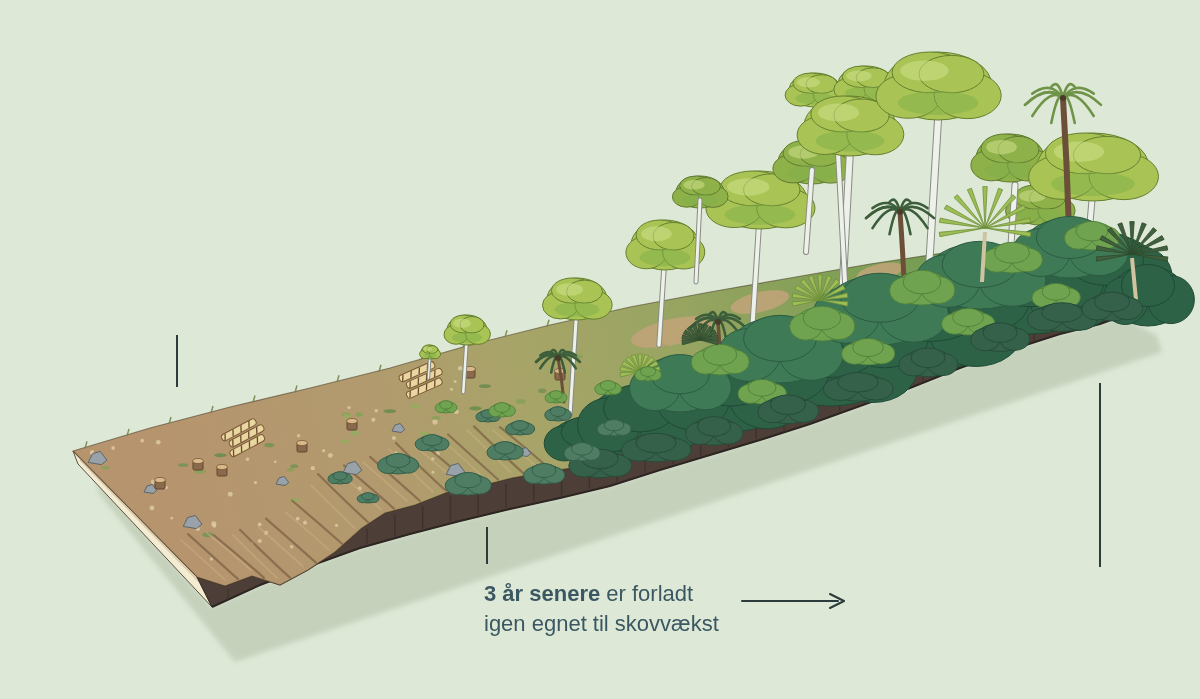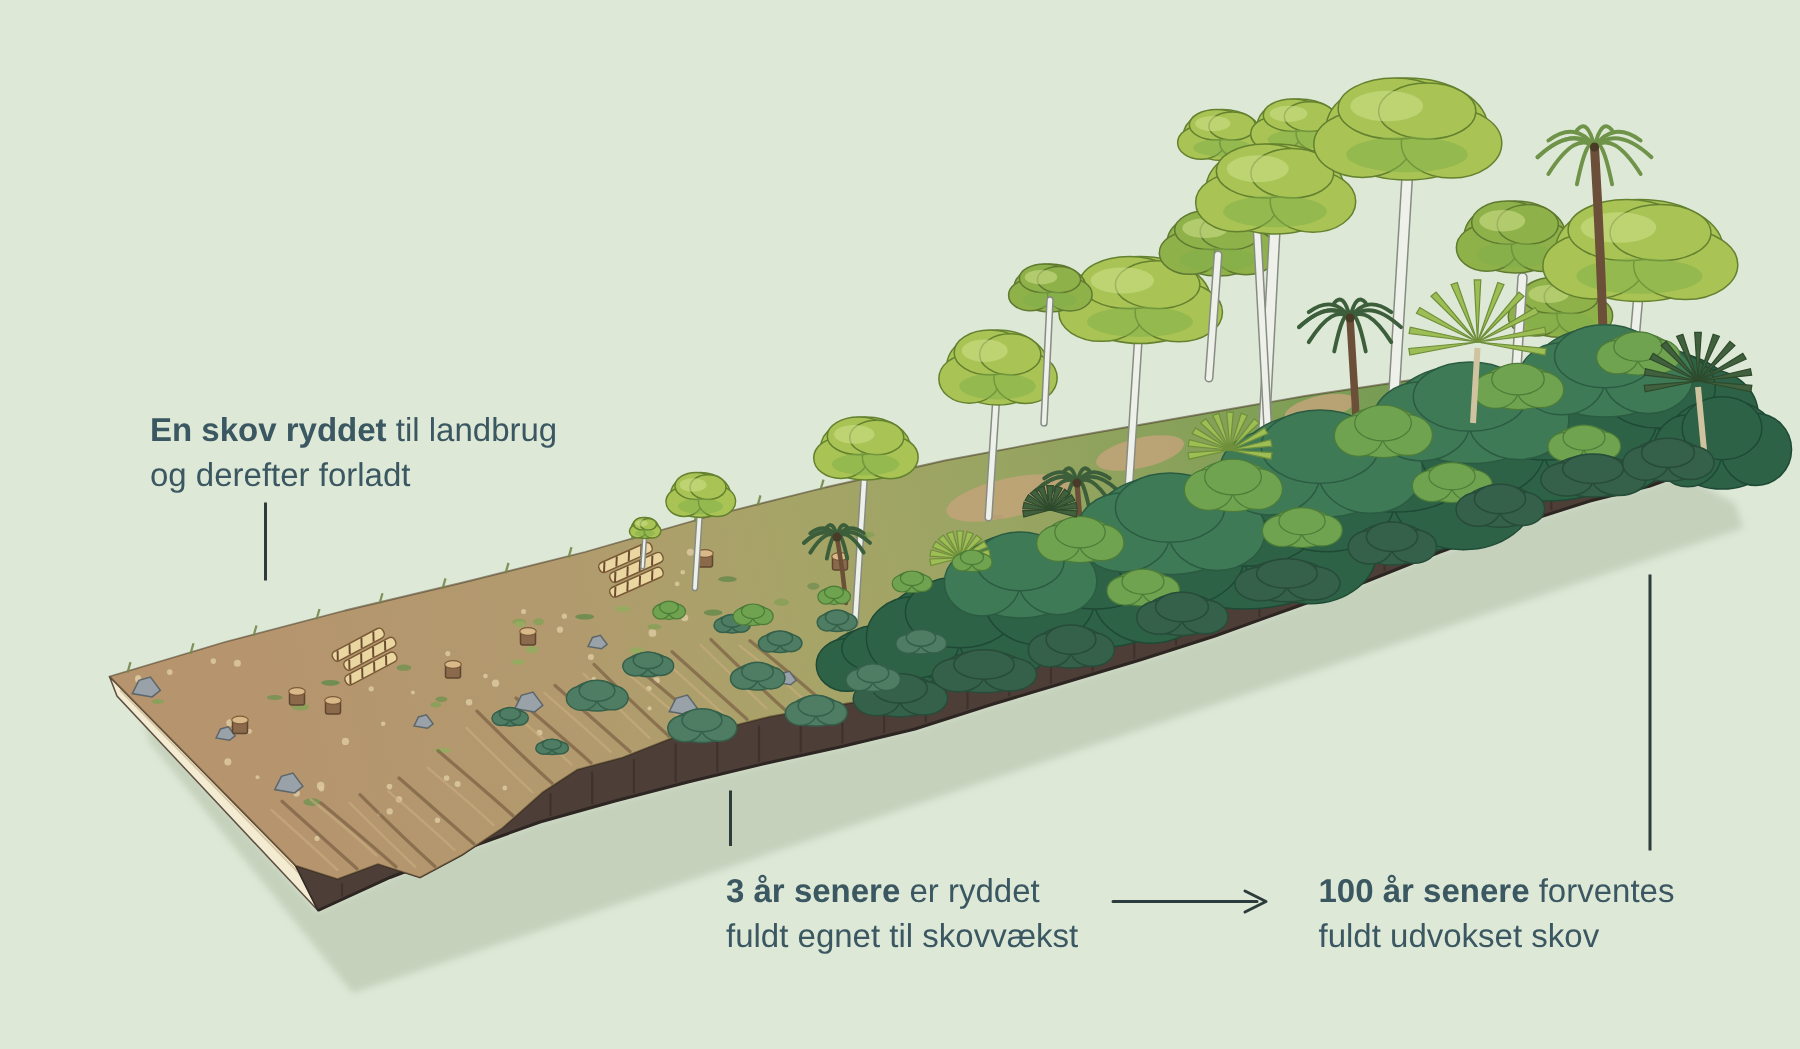--- a/index.html
+++ b/index.html
@@ -728,34 +728,26 @@
         <ellipse cx="601.4" cy="389.05" rx="6.6" ry="5.6000000000000005" class="und3"></ellipse>
         <ellipse cx="614.6" cy="388.84" rx="6.82" ry="5.6000000000000005" class="und3"></ellipse>
         <ellipse cx="608" cy="385.55" rx="7.699999999999999" ry="4.8999999999999995" class="und3"></ellipse>
         <ellipse cx="648" cy="374" rx="11" ry="7" class="und3"></ellipse>
         <ellipse cx="641.4" cy="375.05" rx="6.6" ry="5.6000000000000005" class="und3"></ellipse>
         <ellipse cx="654.6" cy="374.84" rx="6.82" ry="5.6000000000000005" class="und3"></ellipse>
         <ellipse cx="648" cy="371.55" rx="7.699999999999999" ry="4.8999999999999995" class="und3"></ellipse>
       </g>
     </svg>
 
-  <div class="note" style="left:100px;top:272px">
-    <div><b>En skov ryddet</b><span> til landbrug</span></div>
-    <div>og derefter forladt</div>
-  </div>
   <div class="vline" style="left:176px;top:335px;height:52px"></div>
 
   <div class="note" style="left:484px;top:579px">
-    <div><b>3 år senere</b><span> er ryddet</span></div>
-    <div>fuldt egnet til skovvækst</div>
+    <div><b>3 år senere</b><span> er forladt</span></div>
+    <div>igen egnet til skovvækst</div>
   </div>
   <div class="vline" style="left:486px;top:527px;height:37px"></div>
 
-  <div class="note" style="left:879px;top:579px">
-    <div><b>100 år senere</b><span> forventes</span></div>
-    <div>fuldt udvokset skov</div>
-  </div>
   <div class="vline" style="left:1099px;top:383px;height:184px"></div>
 
   <svg class="arrow" style="left:740px;top:590px" width="112" height="22">
     <path d="M2,11 H98 M90,4 L104,11 L90,18" fill="none" stroke="var(--connector)" stroke-width="2" stroke-linecap="round" stroke-linejoin="round"></path>
   </svg>
 </div>
 
 </body></html>

